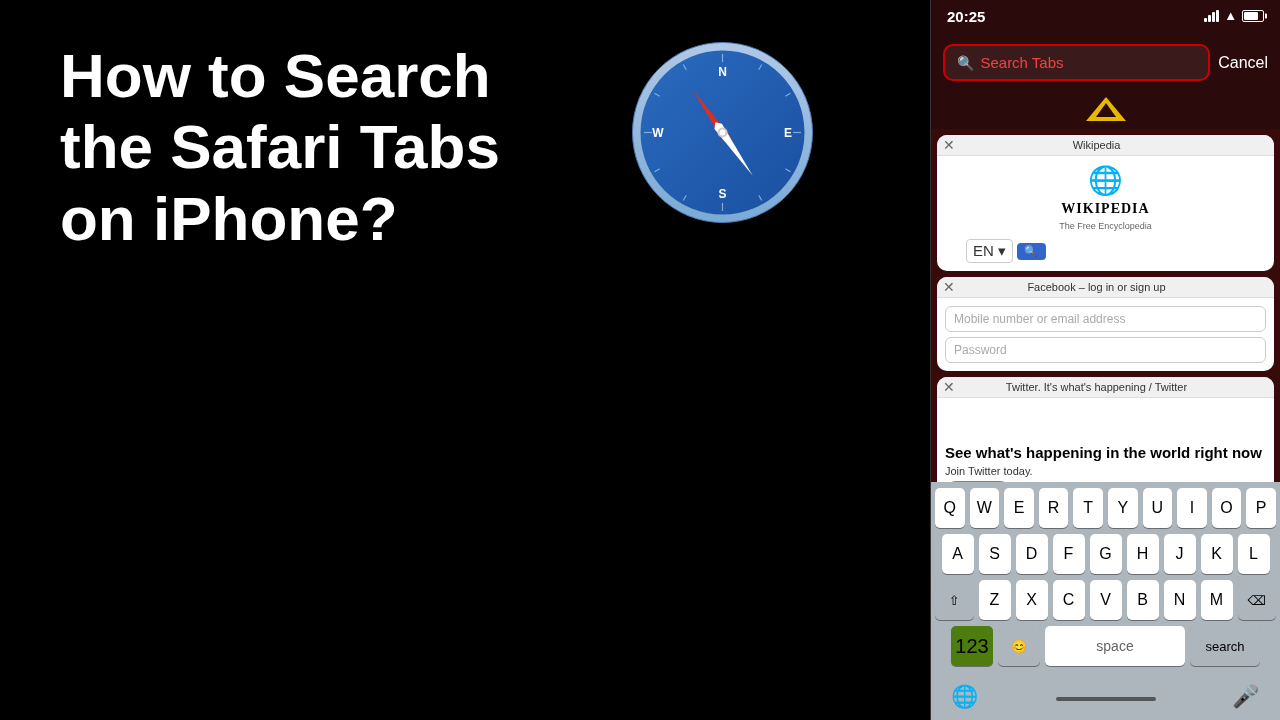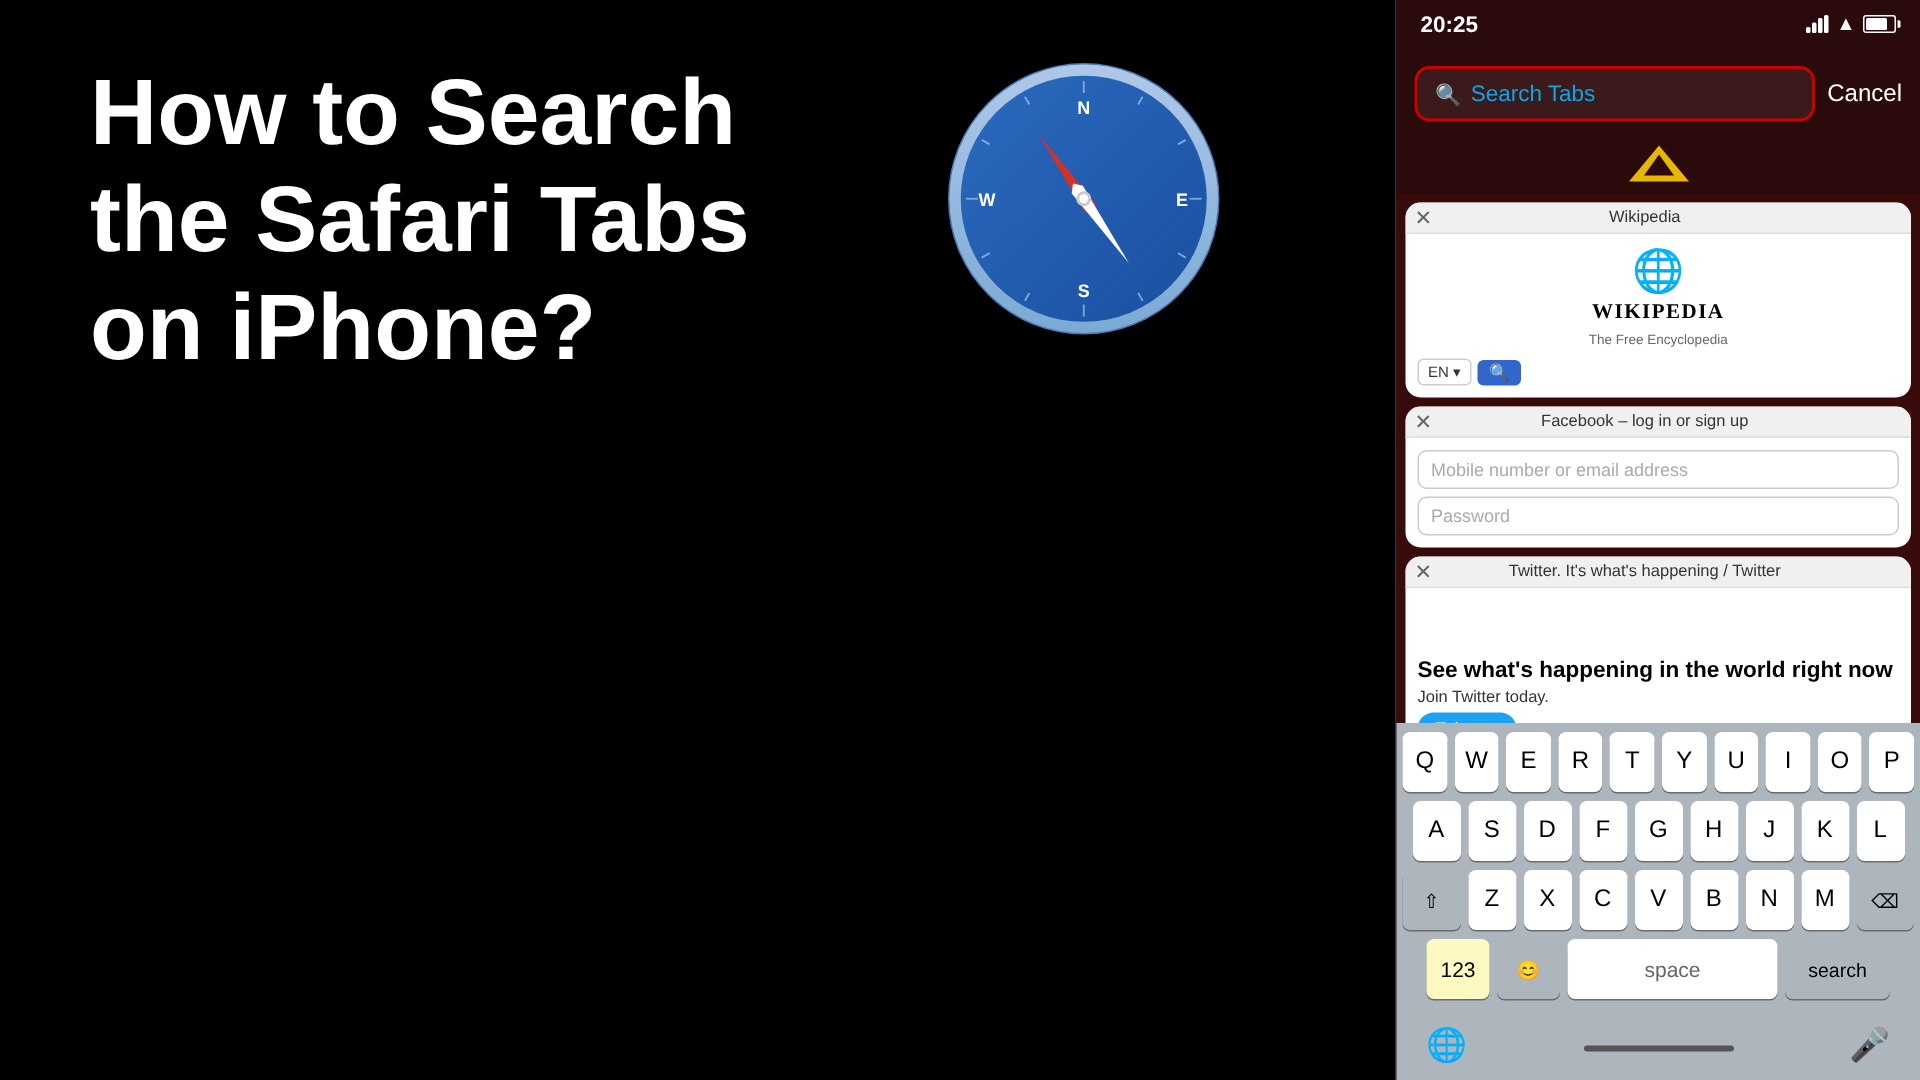--- a/index.html
+++ b/index.html
@@ -144,21 +144,21 @@
       align-items: center;
       gap: 6px;
     }
 
     .search-icon-circle {
       color: #999;
       font-size: 14px;
     }
 
     .search-placeholder {
-      color: #0ea5e9;
+      color: #ef4444;
       font-size: 15px;
     }
 
     .cancel-btn {
       color: #fff;
       font-size: 16px;
       white-space: nowrap;
       cursor: pointer;
     }
 
@@ -261,22 +261,23 @@
       align-items: center;
       gap: 4px;
       width: 100%;
       margin-top: 4px;
     }
 
     .wiki-lang {
       border: 1px solid #ccc;
       border-radius: 4px;
       padding: 2px 6px;
-      font-size: 10px;
+      font-size: 15px;
       color: #333;
+      margin-left: 21px;
     }
 
     .wiki-search-btn {
       background: #3366cc;
       color: #fff;
       border-radius: 4px;
       padding: 2px 8px;
       font-size: 11px;
       cursor: pointer;
     }
@@ -384,22 +385,22 @@
     .key.action-key {
       background: #adb5bd;
       min-width: 60px;
       max-width: 70px;
       font-size: 13px;
     }
 
     .key.number-key {
       min-width: 36px;
       max-width: 42px;
-      font-size: 14px;
-      background: #fef9c3;
+      font-size: 20px;
+      background: #4d7c0f;
     }
 
     .bottom-bar {
       background: #adb5bd;
       display: flex;
       justify-content: space-between;
       align-items: center;
       padding: 6px 20px 10px;
     }
 

